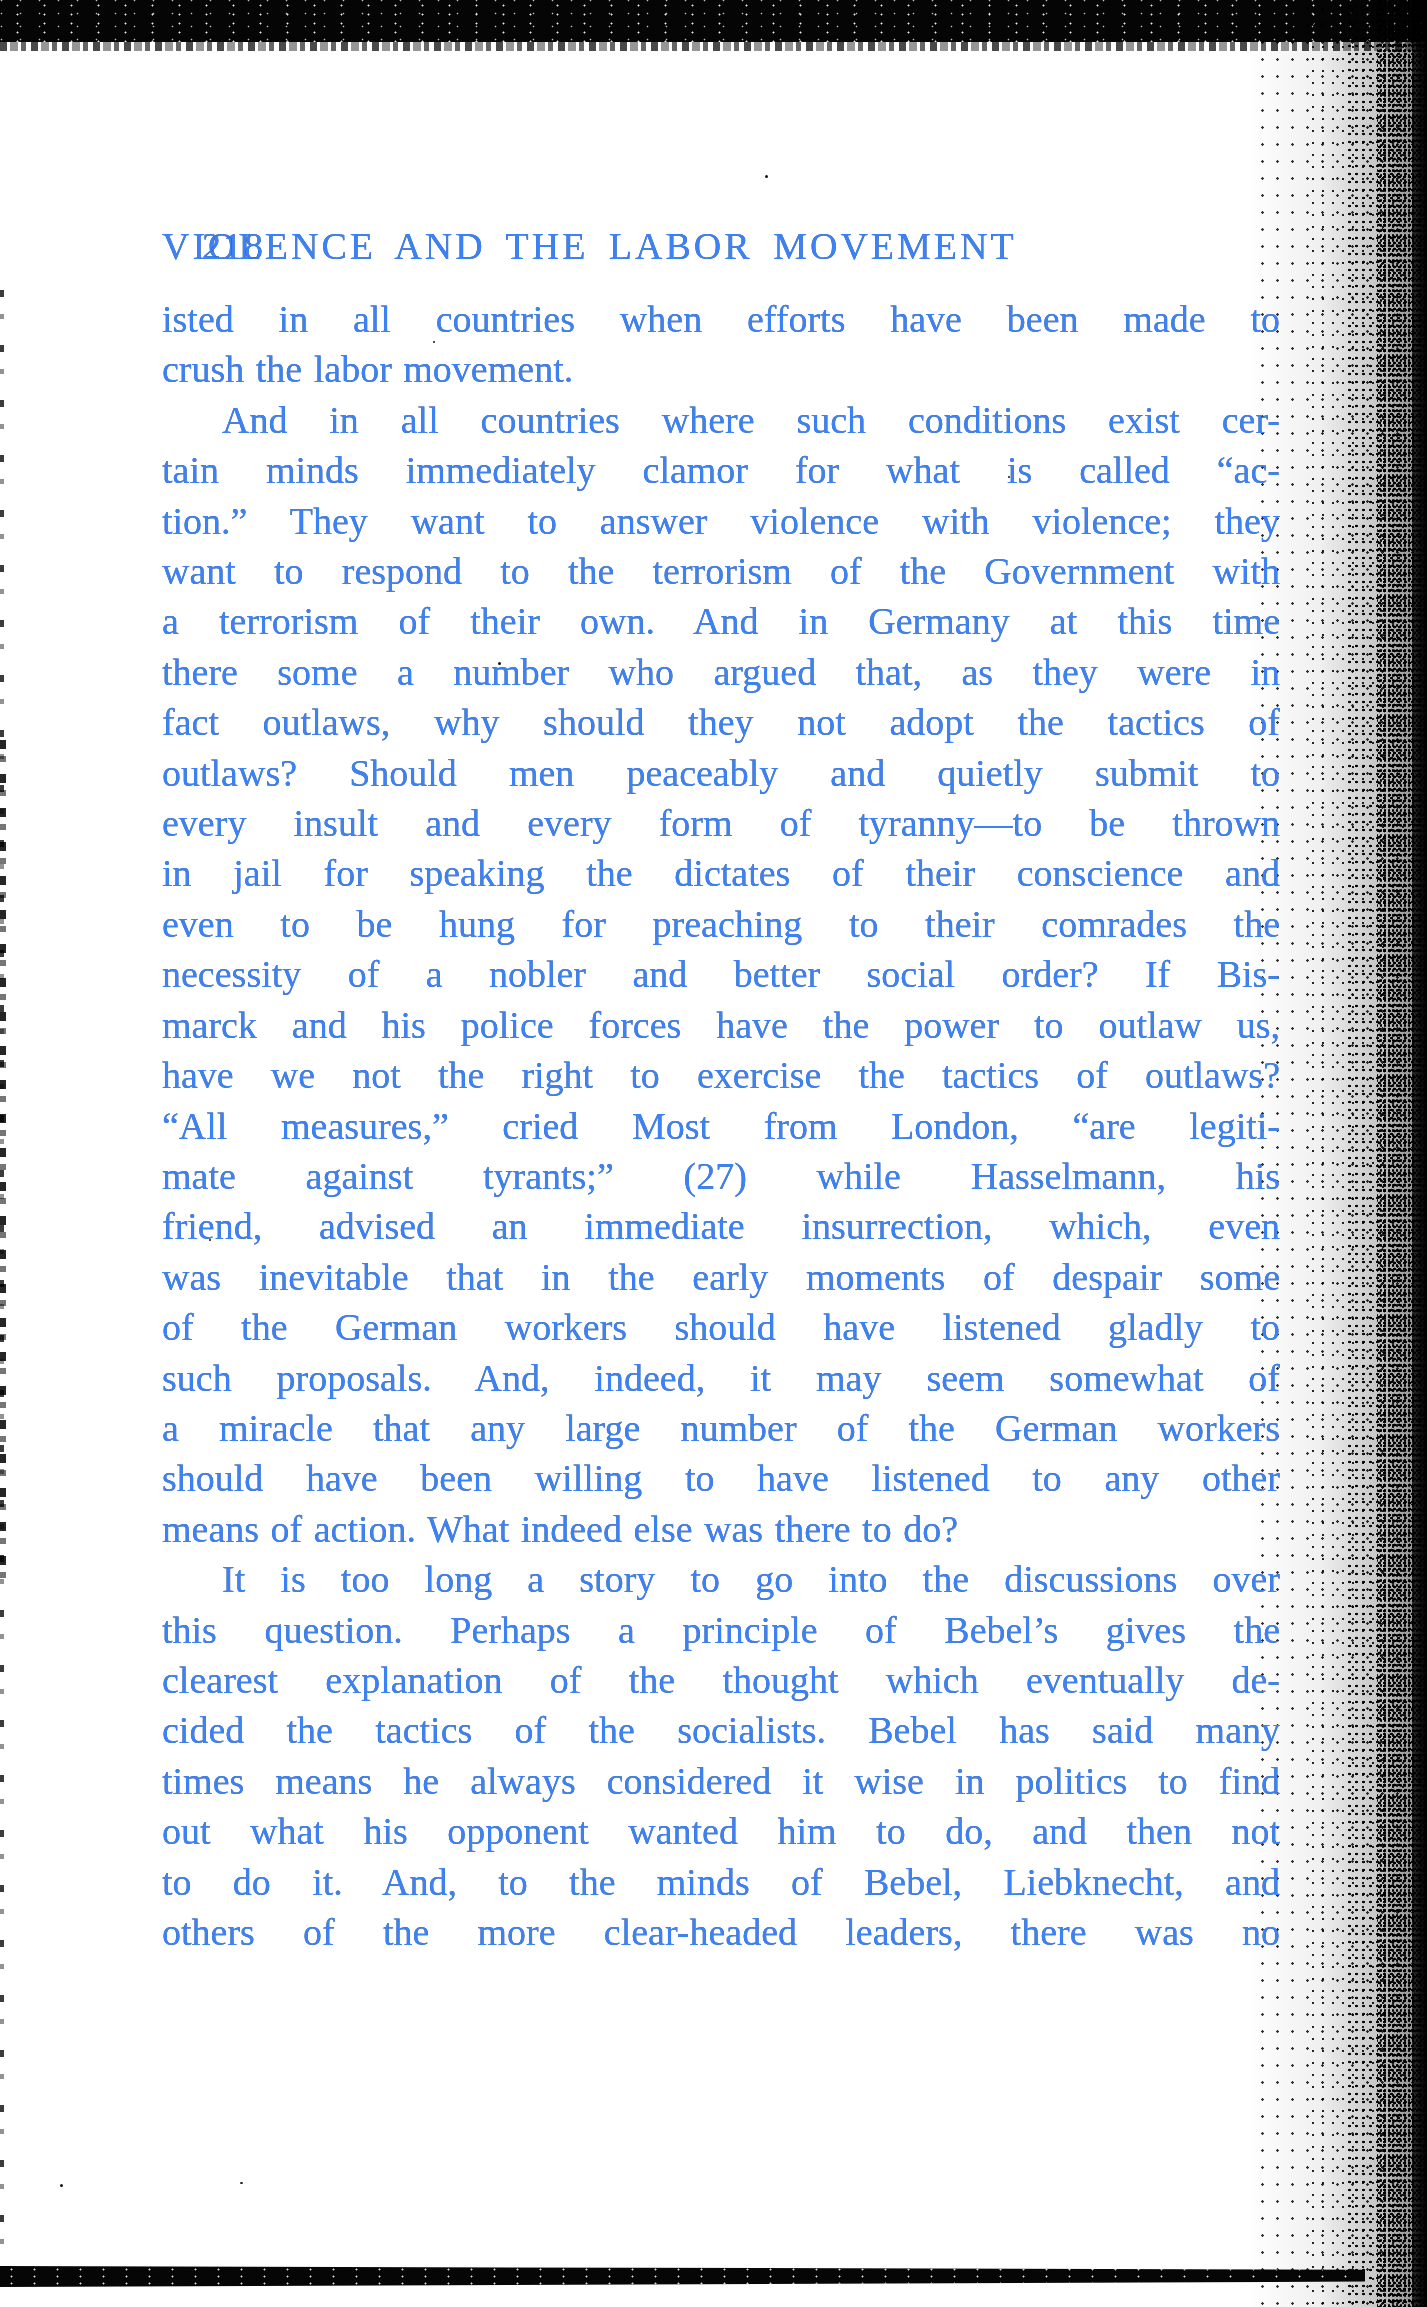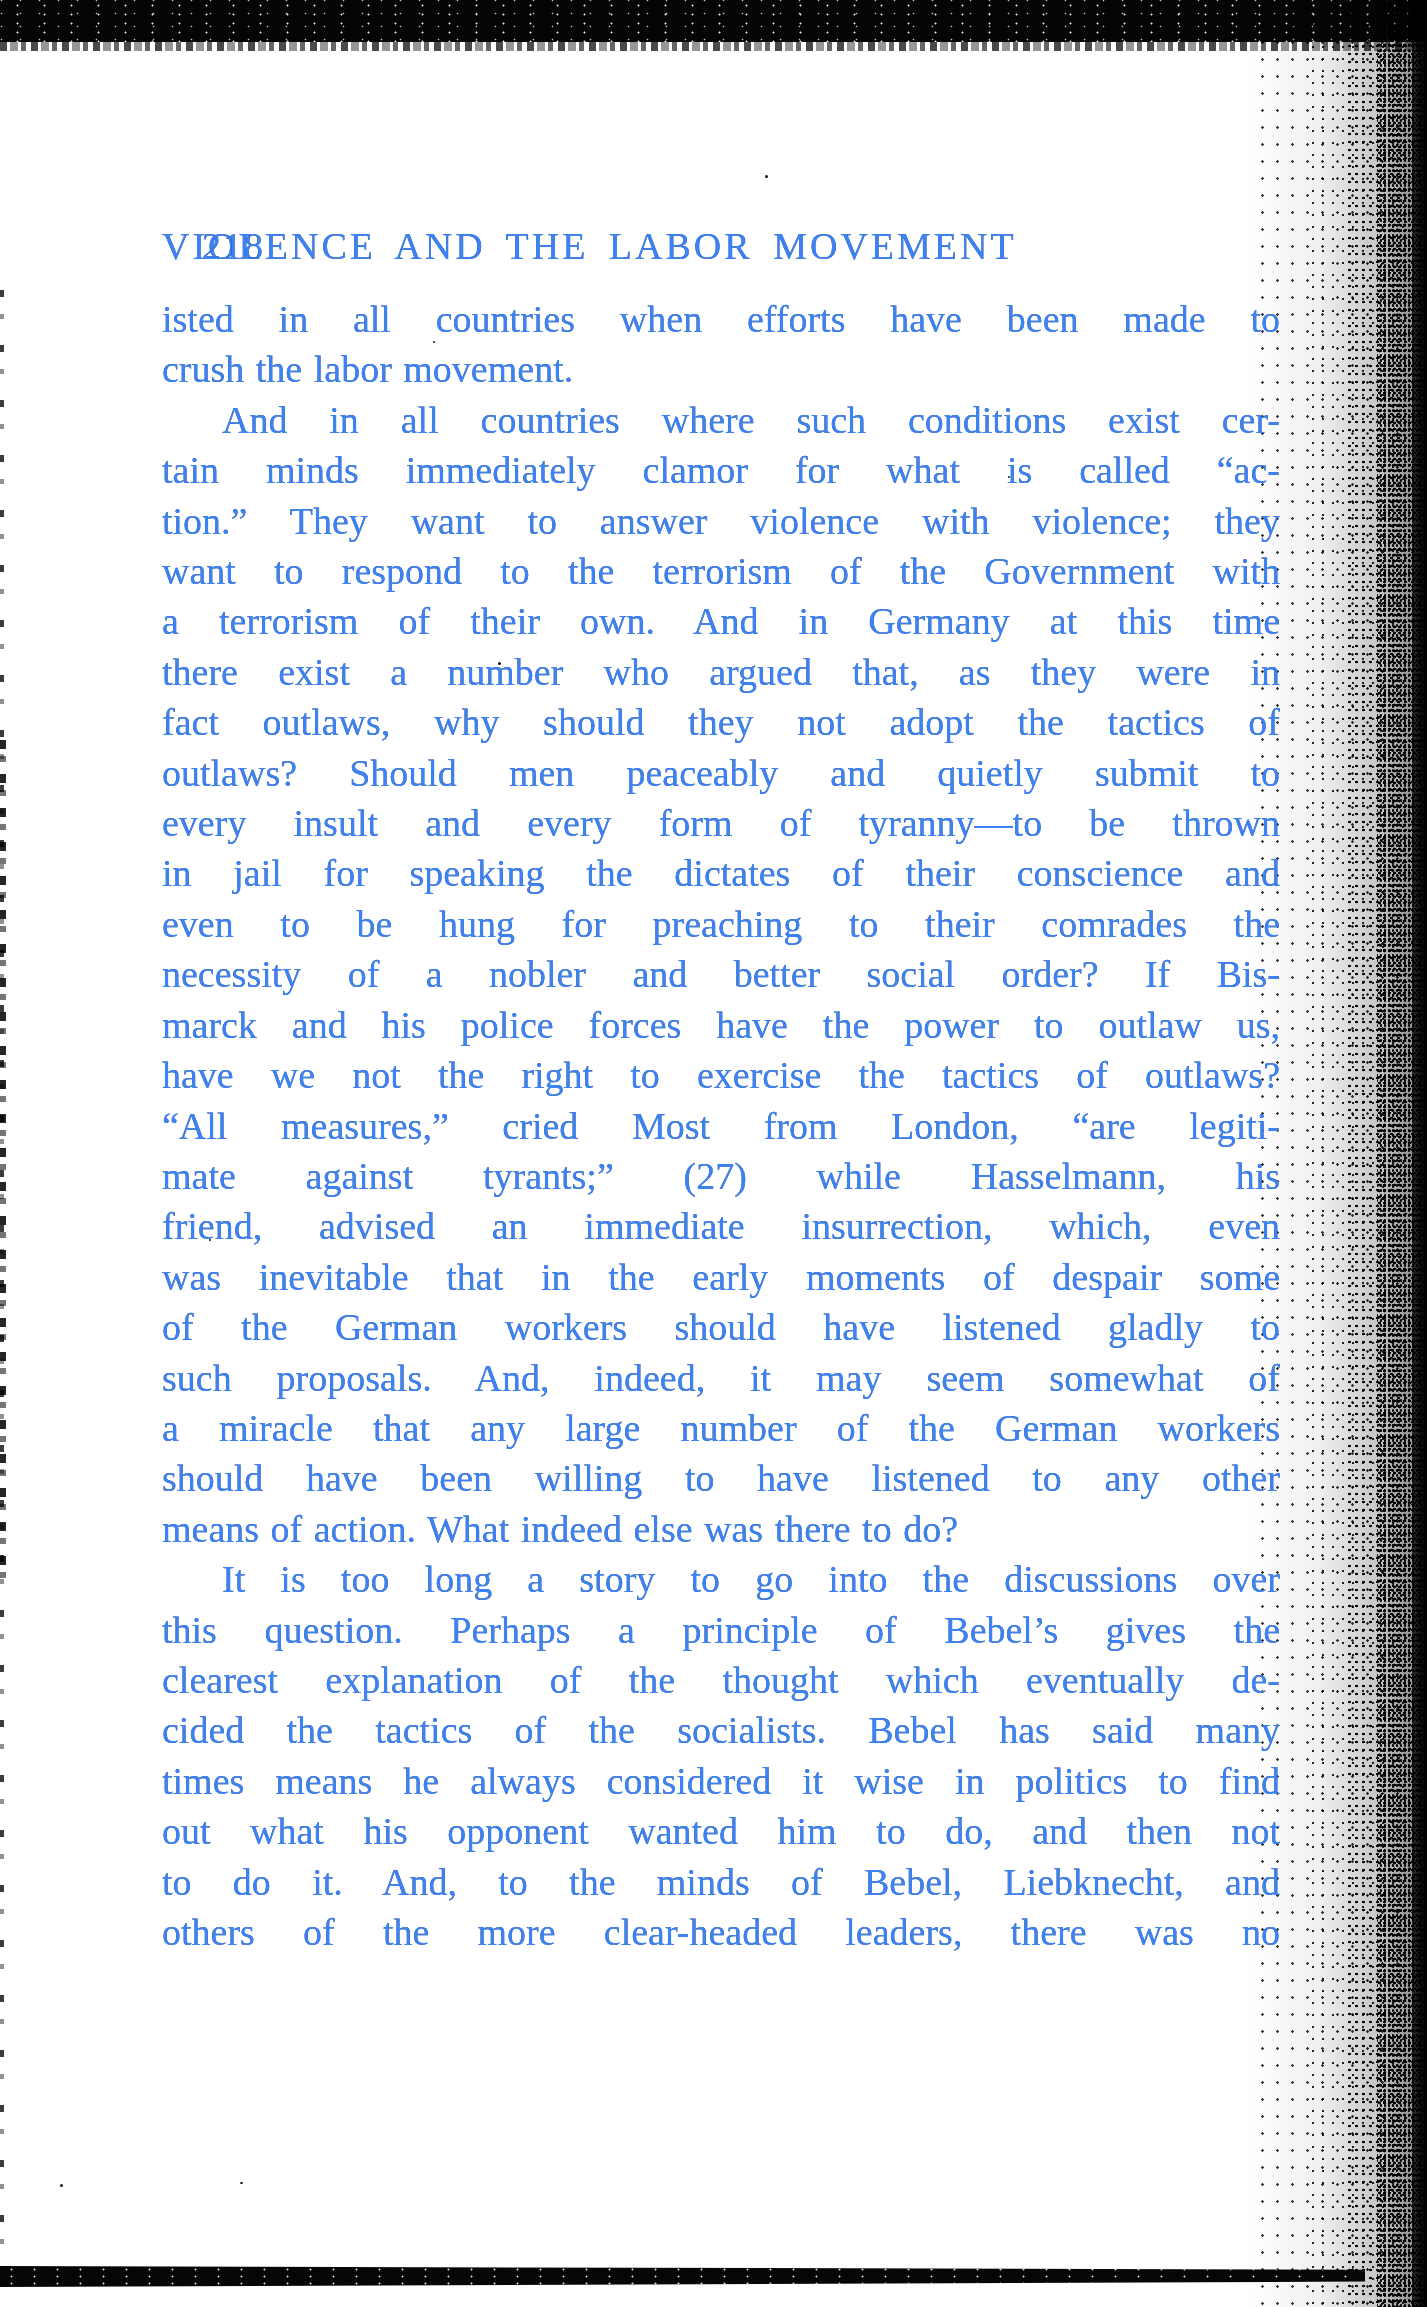--- a/index.html
+++ b/index.html
@@ -139,21 +139,21 @@
   </header>
 
   <main class="bodytext" id="text-body">
       <div class="line">isted in all countries when efforts have been made to</div>
       <div class="line end">crush the labor movement.</div>
       <div class="line indent">And in all countries where such conditions exist cer-</div>
       <div class="line">tain minds immediately clamor for what is called “ac-</div>
       <div class="line">tion.” They want to answer violence with violence; they</div>
       <div class="line">want to respond to the terrorism of the Government with</div>
       <div class="line">a terrorism of their own. And in Germany at this time</div>
-      <div class="line">there exist a number who argued that, as they were in</div>
+      <div class="line">there some a number who argued that, as they were in</div>
       <div class="line">fact outlaws, why should they not adopt the tactics of</div>
       <div class="line">outlaws? Should men peaceably and quietly submit to</div>
       <div class="line">every insult and every form of tyranny—to be thrown</div>
       <div class="line">in jail for speaking the dictates of their conscience and</div>
       <div class="line">even to be hung for preaching to their comrades the</div>
       <div class="line">necessity of a nobler and better social order? If Bis-</div>
       <div class="line">marck and his police forces have the power to outlaw us,</div>
       <div class="line">have we not the right to exercise the tactics of outlaws?</div>
       <div class="line">“All measures,” cried Most from London, “are legiti-</div>
       <div class="line">mate against tyrants;” (27) while Hasselmann, his</div>

